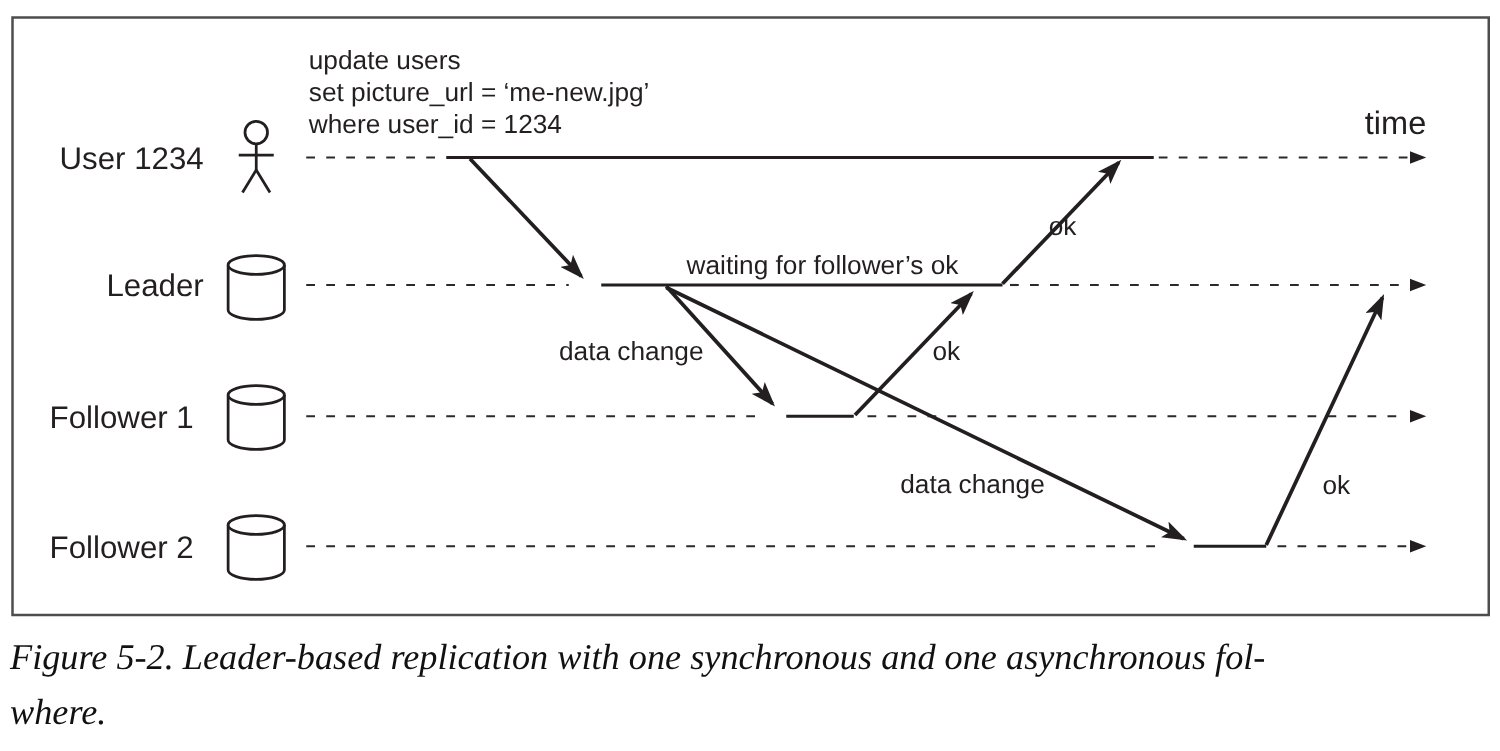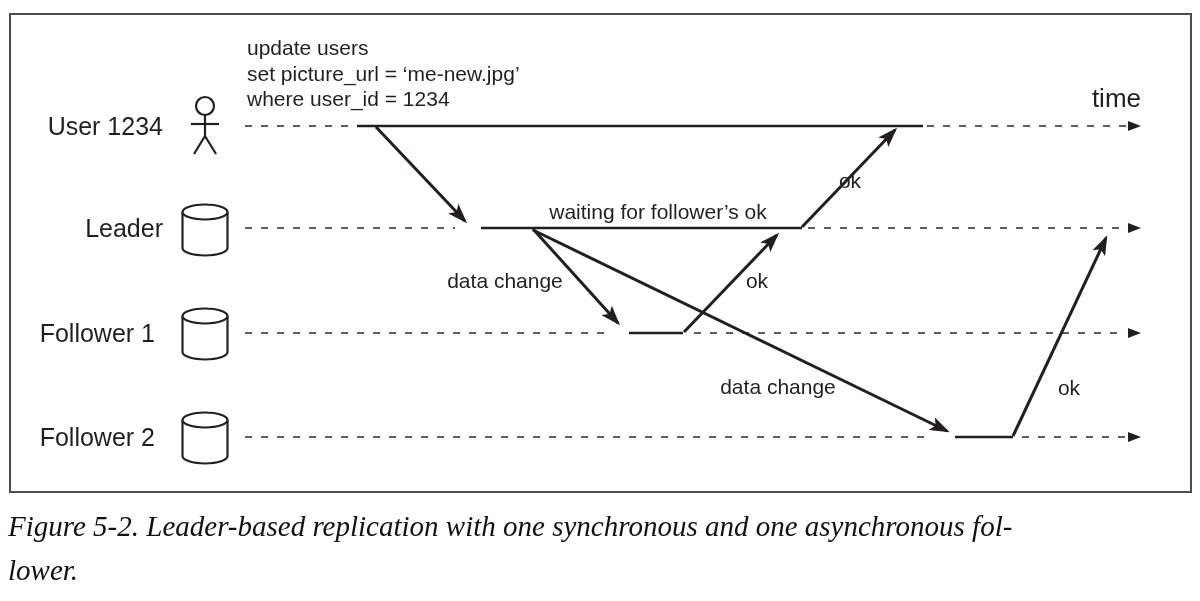--- a/index.html
+++ b/index.html
@@ -112,16 +112,16 @@
     <text class="ann" x="658" y="219" text-anchor="middle">waiting for follower’s ok</text>
     <text class="ann" x="505" y="288" text-anchor="middle">data change</text>
     <text class="ann" x="757" y="288" text-anchor="middle">ok</text>
     <text class="ann" x="850" y="188" text-anchor="middle">ok</text>
     <text class="ann" x="778" y="394" text-anchor="middle">data change</text>
     <text class="ann" x="1069" y="395" text-anchor="middle">ok</text>
   </svg>
 
   <div id="caption">
     <div>Figure 5-2. Leader-based replication with one synchronous and one asynchronous fol-</div>
-    <div>lower.</div>
+    <div>where.</div>
   </div>
 
 </div>
 
 </body></html>

